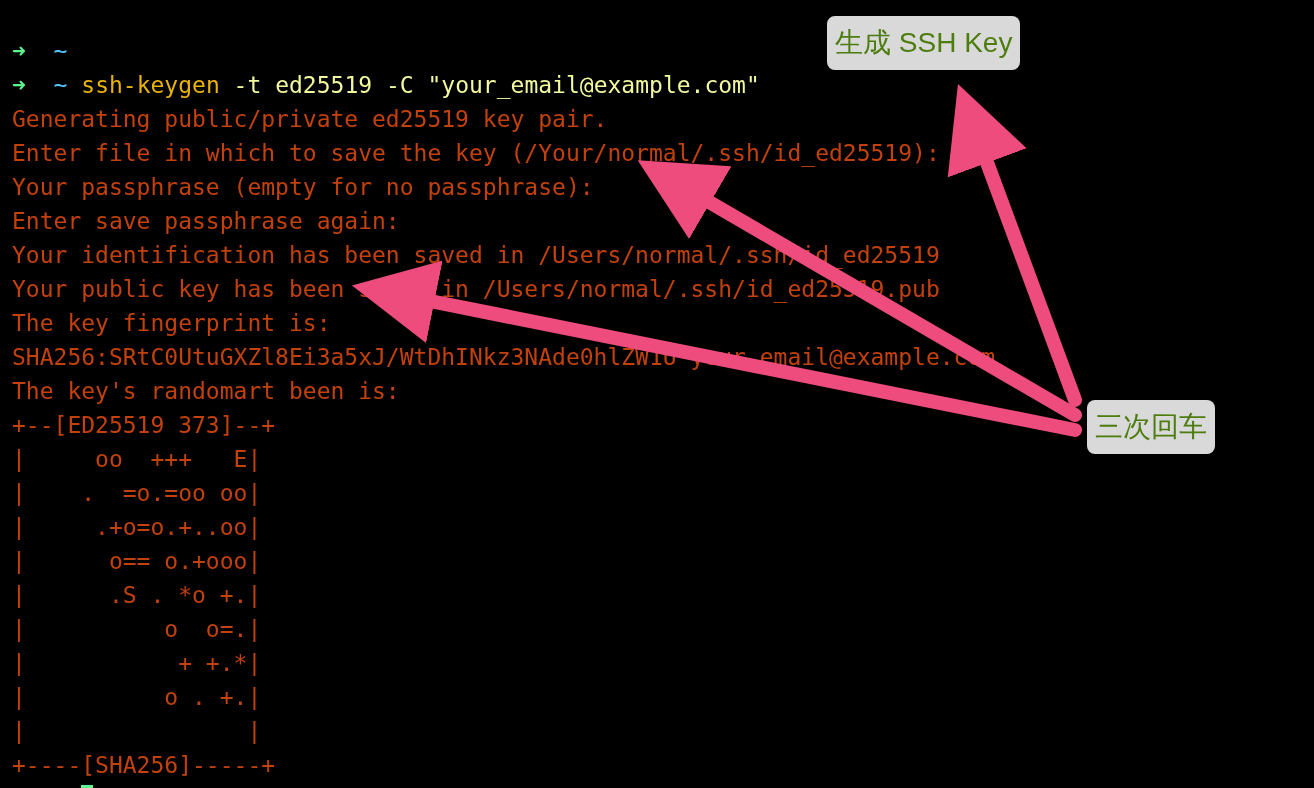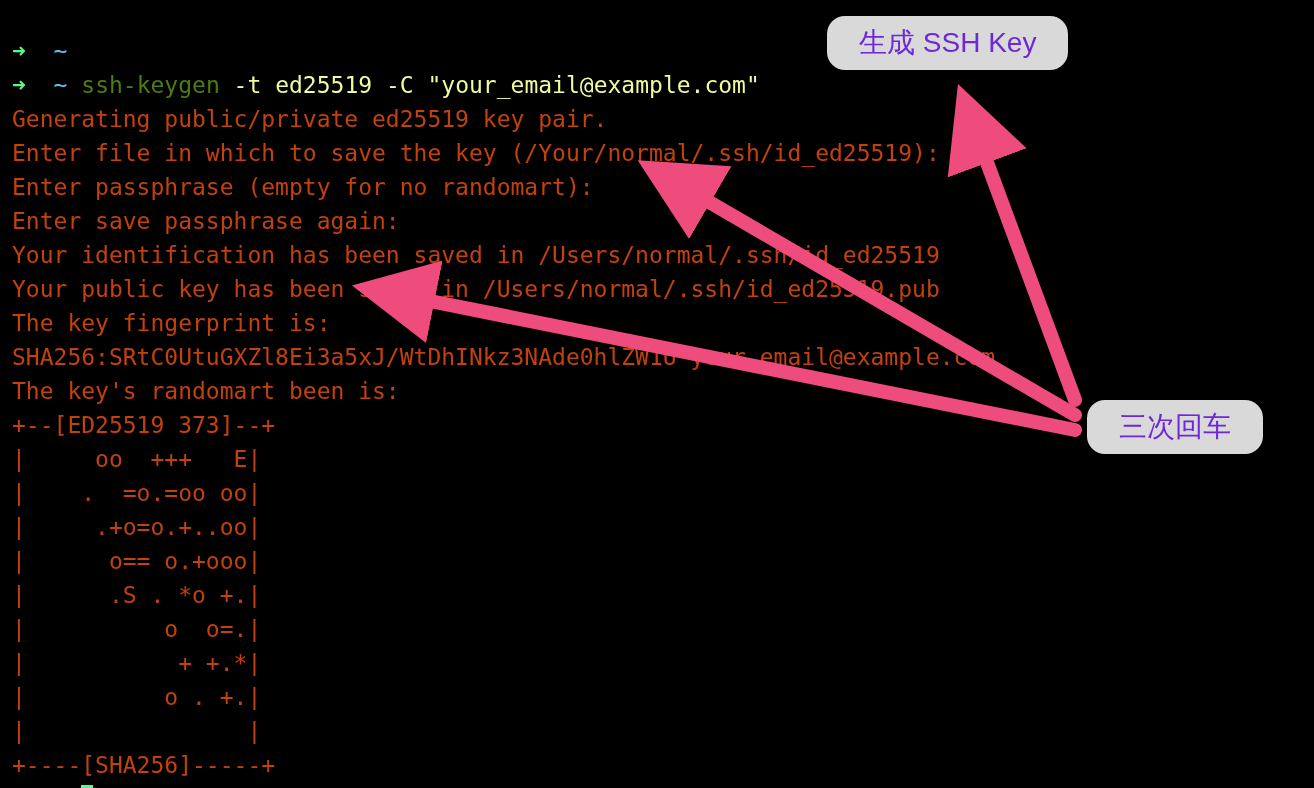--- a/index.html
+++ b/index.html
@@ -14,37 +14,37 @@
     position: relative;
   }
   .terminal {
     padding: 0 12px 12px 12px;
     white-space: pre;
     color: #5af78e;
     position: relative;
   }
   .prompt-arrow { color: #5af78e; font-weight: bold; }
   .prompt-tilde { color: #57c7ff; }
-  .cmd { color: #4d7c0f; }
+  .cmd { color: #eab308; }
   .args { color: #f3f99d; }
   .out  { color: #c2410c; }
   .cursor {
     display: inline-block;
     width: 12px;
     height: 26px;
     background: #5af78e;
     vertical-align: -4px;
   }
   
   .callout {
     position: absolute;
     background: #d9d9d9;
-    color: #6d28d9;
-    border-radius: 18px;
-    padding: 10px 32px;
+    color: #4d7c0f;
+    border-radius: 8px;
+    padding: 10px 8px;
     font-family: -apple-system, "Helvetica Neue", Arial, sans-serif;
     font-size: 28px;
     line-height: 34px;
     font-weight: 400;
     white-space: nowrap;
   }
   .callout.top   { top: 16px;  left: 827px; }
   .callout.right { top: 400px; left: 1087px; }
 
   
@@ -66,21 +66,21 @@
   }
 </style>
 </head>
 <body>
 
 <div class="terminal">
 <span class="prompt-arrow">➜</span>  <span class="prompt-tilde">~</span>
 <span class="prompt-arrow">➜</span>  <span class="prompt-tilde">~</span> <span class="cmd">ssh-keygen</span><span class="args"> -t ed25519 -C "your_email@example.com"</span>
 <span class="out">Generating public/private ed25519 key pair.</span>
 <span class="out">Enter file in which to save the key (/Your/normal/.ssh/id_ed25519):</span>
-<span class="out">Enter passphrase (empty for no randomart):</span>
+<span class="out">Your passphrase (empty for no passphrase):</span>
 <span class="out">Enter save passphrase again:</span>
 <span class="out">Your identification has been saved in /Users/normal/.ssh/id_ed25519</span>
 <span class="out">Your public key has been saved in /Users/normal/.ssh/id_ed25519.pub</span>
 <span class="out">The key fingerprint is:</span>
 <span class="out">SHA256:SRtC0UtuGXZl8Ei3a5xJ/WtDhINkz3NAde0hlZW1U your_email@example.com</span>
 <span class="out">The key's randomart been is:</span>
 <span class="out">+--[ED25519 373]--+</span>
 <span class="out">|     oo  +++   E|</span>
 <span class="out">|    .  =o.=oo oo|</span>
 <span class="out">|     .+o=o.+..oo|</span>

